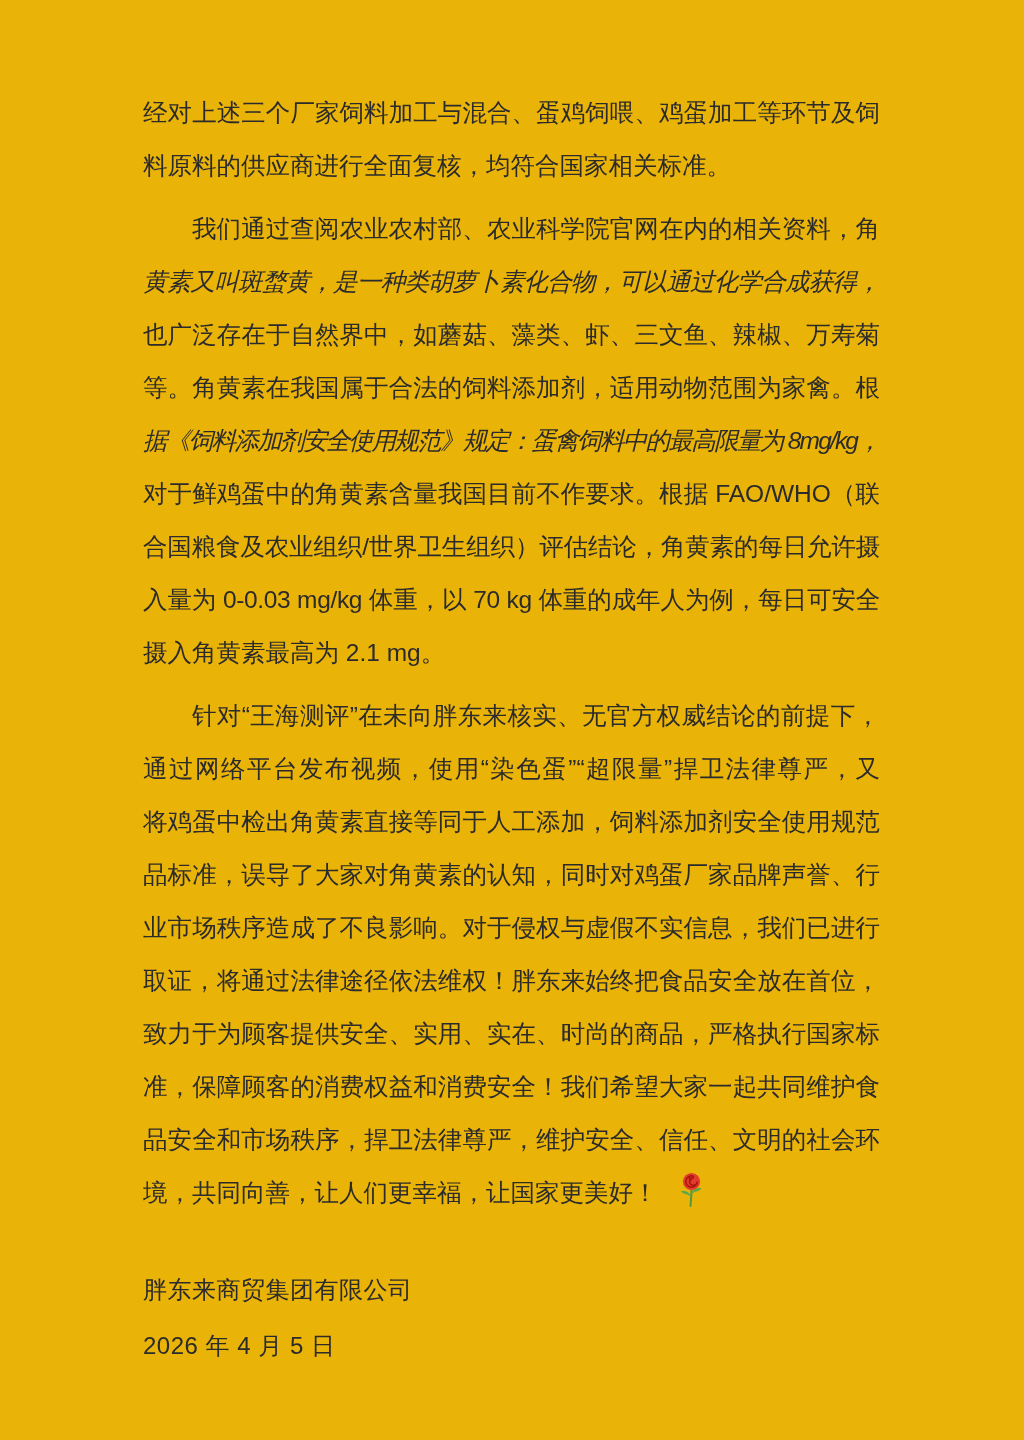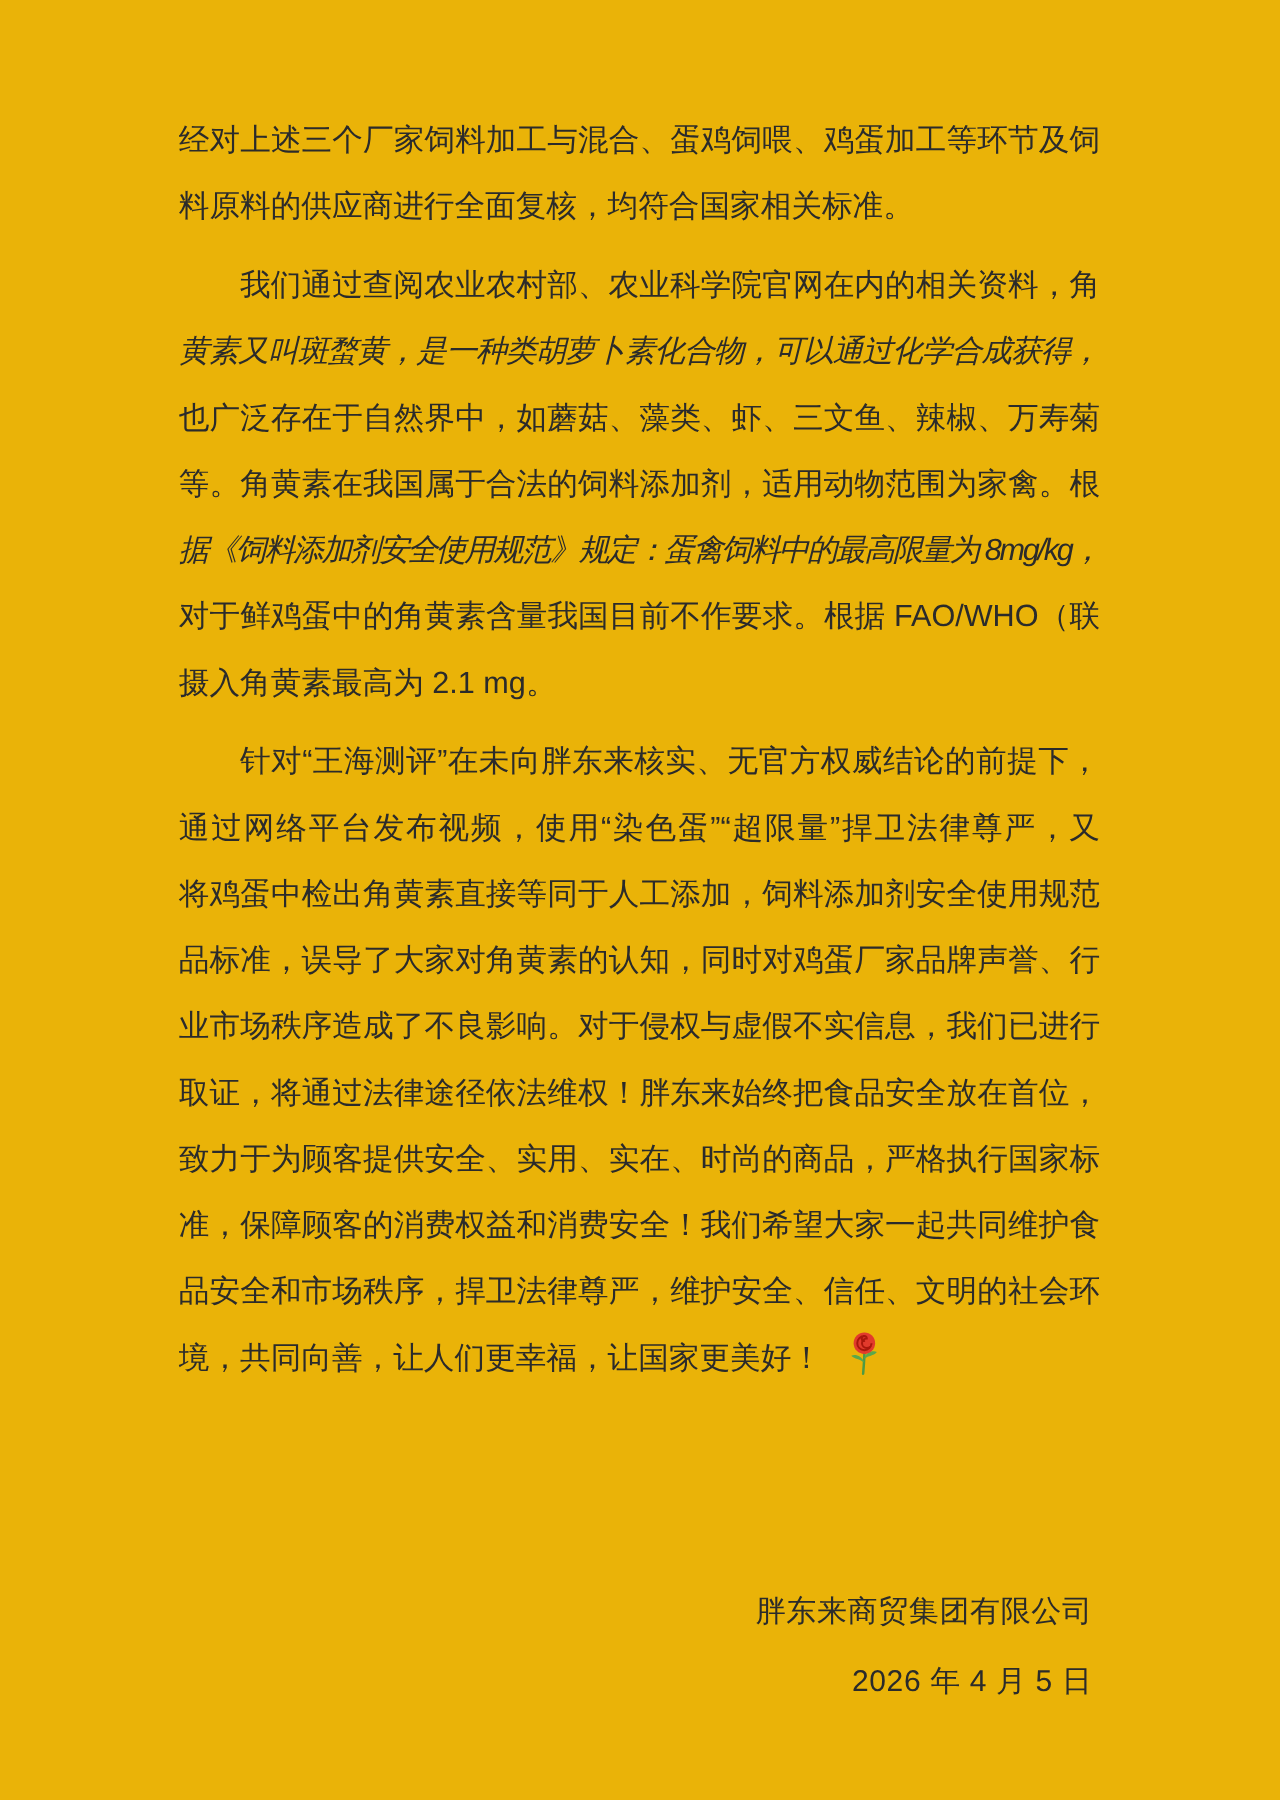--- a/index.html
+++ b/index.html
@@ -44,21 +44,21 @@
     margin-left: 14px;
     margin-bottom: -7px;
   }
   .sign-block {
     position: absolute;
     top: 1262px;
     left: 143px;
     width: 737px;
     color: #2b2b2b;
     padding: 0;
-    text-align: right;
+    text-align: left;
   }
   .sign-line {
     font-size: 24px;
     line-height: 56px;
     padding-right: 6px;
     letter-spacing: 0.5px;
   }
 </style>
 </head>
 <body>
@@ -69,20 +69,22 @@
         <div class="line"><span>经对上述三个厂家饲料加工与混合、蛋鸡饲喂、鸡蛋加工等环节及饲</span></div>
         <div class="line para-last"><span>料原料的供应商进行全面复核，均符合国家相关标准。</span></div>
       </div>
       <div class="para">
         <div class="line indent"><span>我们通过查阅农业农村部、农业科学院官网在内的相关资料，角</span></div>
         <div class="line" style="letter-spacing: -0.89px; font-style: italic;"><span>黄素又叫斑蝥黄，是一种类胡萝卜素化合物，可以通过化学合成获得，</span></div>
         <div class="line"><span>也广泛存在于自然界中，如蘑菇、藻类、虾、三文鱼、辣椒、万寿菊</span></div>
         <div class="line"><span>等。角黄素在我国属于合法的饲料添加剂，适用动物范围为家禽。根</span></div>
         <div class="line" style="letter-spacing: -1.84px; font-style: italic;"><span>据《饲料添加剂安全使用规范》规定：蛋禽饲料中的最高限量为 8mg/kg，</span></div>
         <div class="line"><span>对于鲜鸡蛋中的角黄素含量我国目前不作要求。根据 FAO/WHO（联</span></div>
+        <div class="line" style="letter-spacing: -0.31px;"><span>合国粮食及农业组织/世界卫生组织）评估结论，角黄素的每日允许摄</span></div>
+        <div class="line" style="letter-spacing: -0.34px;"><span>入量为 0-0.03 mg/kg 体重，以 70 kg 体重的成年人为例，每日可安全</span></div>
         <div class="line para-last"><span>摄入角黄素最高为 2.1 mg。</span></div>
       </div>
       <div class="para">
         <div class="line indent"><span>针对“王海测评”在未向胖东来核实、无官方权威结论的前提下，</span></div>
         <div class="line"><span>通过网络平台发布视频，使用“染色蛋”“超限量”捍卫法律尊严，又</span></div>
         <div class="line"><span>将鸡蛋中检出角黄素直接等同于人工添加，饲料添加剂安全使用规范</span></div>
         <div class="line"><span>品标准，误导了大家对角黄素的认知，同时对鸡蛋厂家品牌声誉、行</span></div>
         <div class="line"><span>业市场秩序造成了不良影响。对于侵权与虚假不实信息，我们已进行</span></div>
         <div class="line"><span>取证，将通过法律途径依法维权！胖东来始终把食品安全放在首位，</span></div>
         <div class="line"><span>致力于为顾客提供安全、实用、实在、时尚的商品，严格执行国家标</span></div>

